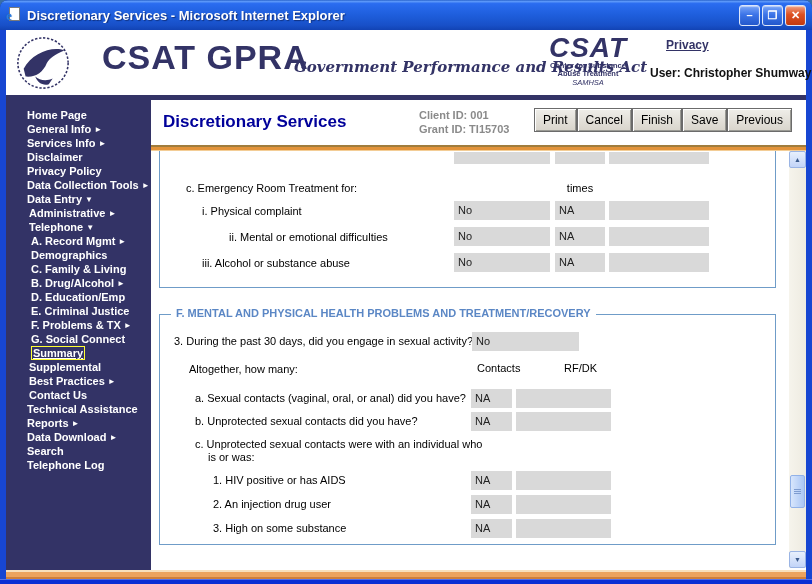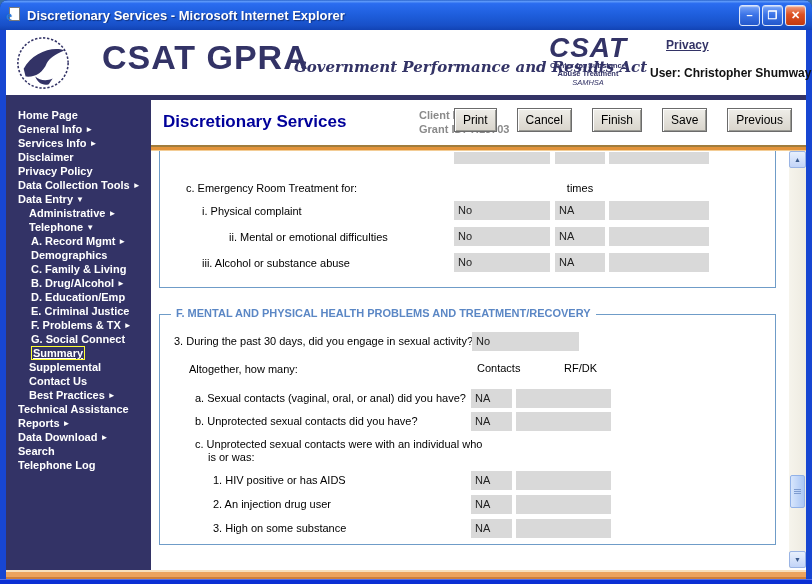--- a/index.html
+++ b/index.html
@@ -41,32 +41,32 @@
   .csat-logo .sub { font-size:7.5px; font-weight:bold; line-height:8px; }
   .csat-logo .samhsa { font-size:7.5px; font-style:italic; line-height:9px; }
   .logout { position:absolute; left:660px; top:8px; font-size:12px; font-weight:bold; color:#333366; text-decoration:underline; cursor:pointer; }
   .user { position:absolute; left:644px; top:36px; font-size:12px; font-weight:bold; color:#111; white-space:nowrap; }
 
   
   .content-row { position:relative; width:800px; height:470px; display:flex; }
 
   
   .sidebar { width:145px; height:470px; background:#333366; padding-top:8px; flex:none; }
-  .nav-item { height:14px; line-height:14px; font-size:11px; font-weight:bold; color:#fff; white-space:nowrap; padding-left:12px; cursor:pointer; }
+  .nav-item { height:14px; line-height:14px; font-size:11px; font-weight:bold; color:#fff; white-space:nowrap; padding-left:21px; cursor:pointer; }
   .nav-item.ind1 { padding-left:23px; }
   .nav-item.ind2 { padding-left:25px; }
   .nav-arrow { font-size:8px; margin-left:3px; vertical-align:1px; }
   .nav-item .selected { text-decoration:underline; border:1px solid #ffff33; padding:0 1px; }
 
   
   .main { position:relative; width:655px; height:470px; background:#fff; }
   .main-header { position:relative; width:655px; height:45px; }
   .page-title { position:absolute; left:12px; top:12px; font-size:17px; font-weight:bold; color:#00009a; }
   .ids { position:absolute; left:268px; top:8px; font-size:11px; font-weight:bold; color:#8a8a8a; line-height:14px; }
-  .hdr-buttons { position:absolute; right:14px; top:8px; display:flex; gap:20px; }
+  .hdr-buttons { position:absolute; right:14px; top:8px; display:flex; gap:0; }
   .btn {
     background:linear-gradient(#efeee9,#d8d4cb); border:1px solid #6b6b6b;
     box-shadow:inset 1px 1px 0 #fff, inset -1px -1px 0 #9a9a94;
     font-size:12px; color:#000; padding:4px 8px; font-family:"Liberation Sans", sans-serif; cursor:pointer;
   }
   .orange-divider { width:655px; height:6px; background:linear-gradient(#a07c3c 0 1.5px,#e2933a 1.5px 4.5px,#f3cd96 4.5px 6px); }
 
   
   .page-body { position:relative; width:655px; height:417px; }
   .scroll-content { position:absolute; left:0; top:0; width:637px; height:417px; overflow:hidden; }
@@ -150,22 +150,22 @@
         <div class="nav-item ind2"><span>A. Record Mgmt</span><span class="nav-arrow">►</span></div>
         <div class="nav-item ind2"><span>Demographics</span></div>
         <div class="nav-item ind2"><span>C. Family &amp; Living</span></div>
         <div class="nav-item ind2"><span>B. Drug/Alcohol</span><span class="nav-arrow">►</span></div>
         <div class="nav-item ind2"><span>D. Education/Emp</span></div>
         <div class="nav-item ind2"><span>E. Criminal Justice</span></div>
         <div class="nav-item ind2"><span>F. Problems &amp; TX</span><span class="nav-arrow">►</span></div>
         <div class="nav-item ind2"><span>G. Social Connect</span></div>
         <div class="nav-item ind2"><span class="selected">Summary</span></div>
         <div class="nav-item ind1"><span>Supplemental</span></div>
+        <div class="nav-item ind1"><span>Best Practices</span><span class="nav-arrow">►</span></div>
         <div class="nav-item ind1"><span>Contact Us</span></div>
-        <div class="nav-item ind1"><span>Best Practices</span><span class="nav-arrow">►</span></div>
         <div class="nav-item"><span>Technical Assistance</span></div>
         <div class="nav-item"><span>Reports</span><span class="nav-arrow">►</span></div>
         <div class="nav-item"><span>Data Download</span><span class="nav-arrow">►</span></div>
         <div class="nav-item"><span>Search</span></div>
         <div class="nav-item"><span>Telephone Log</span></div>
       </nav>
 
       <div class="main">
 
         <div class="main-header">

